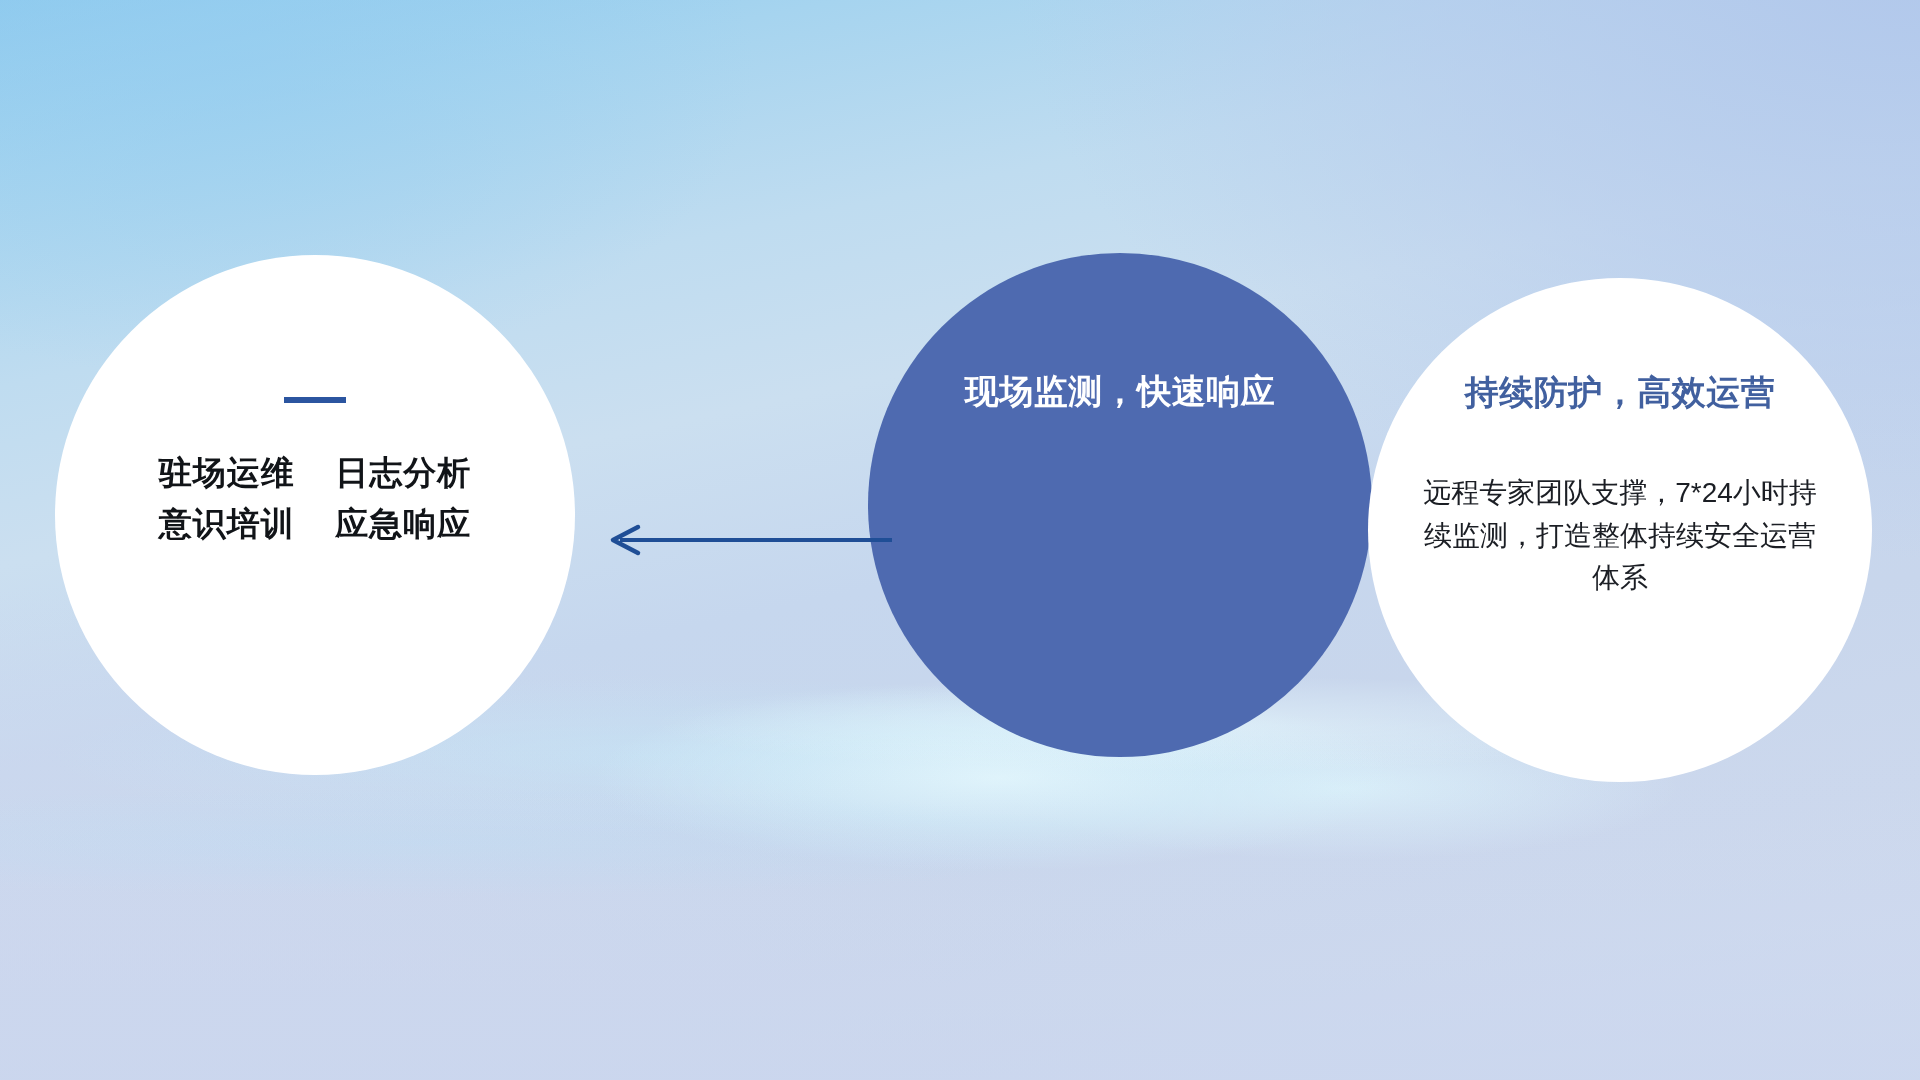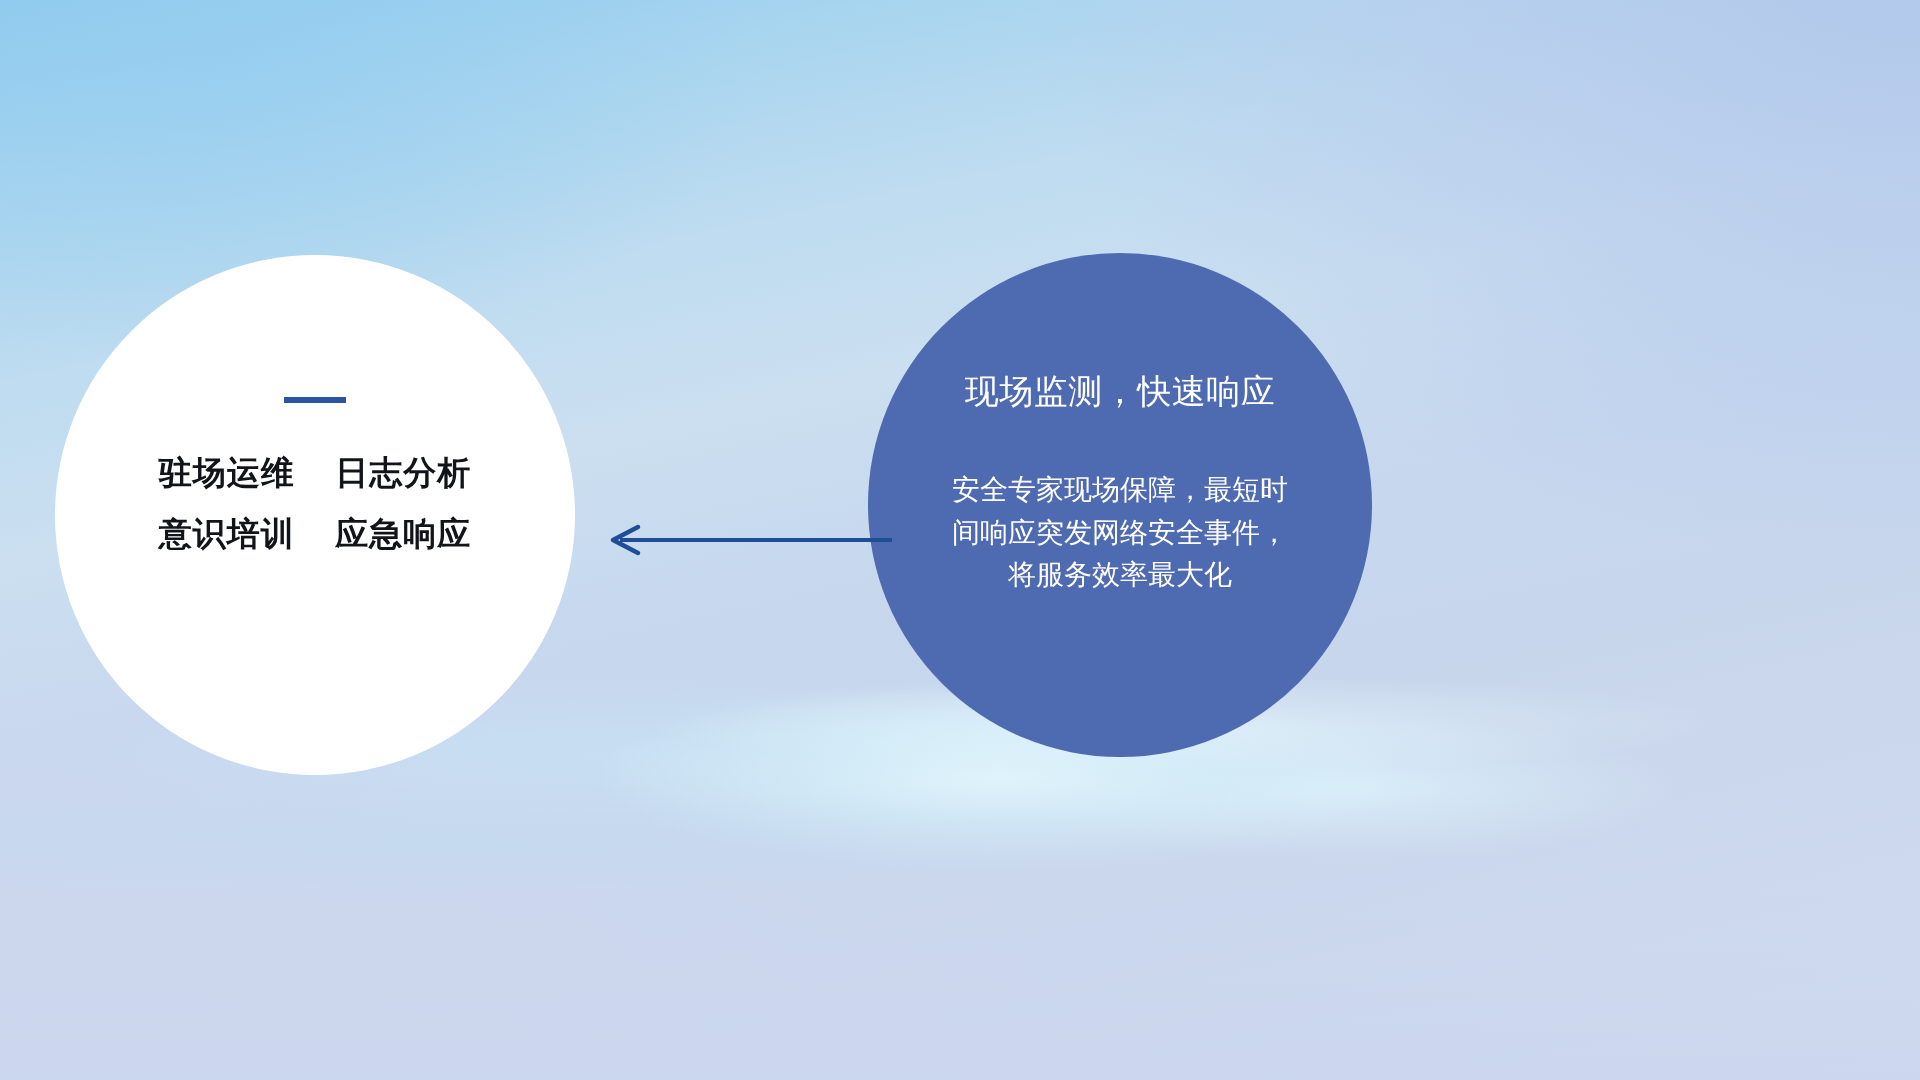--- a/index.html
+++ b/index.html
@@ -107,21 +107,21 @@
   }
   #left-dash {
     width:62px; height:6px;
     background:#2b55a0;
     margin-top:142px;
   }
   .left-lines {
     margin-top:53px;
     display:flex;
     flex-direction:column;
-    gap:26px;
+    gap:16px;
     width:100%;
   }
   .left-line {
     font-size:33px;
     font-weight:bold;
     color:#111418;
     letter-spacing:1px;
     line-height:1.05;
     white-space:pre;
   }
@@ -130,21 +130,21 @@
   #circle-middle {
     left:868px; top:253px;
     width:504px; height:504px;
     background:#4e6ab0;
     z-index:4;
     justify-content:flex-start;
   }
   #circle-middle .c-title {
     margin-top:116px;
     font-size:34px;
-    font-weight:normal;
+    font-weight:bold;
     color:#ffffff;
     letter-spacing:0.5px;
     white-space:nowrap;
   }
   #circle-middle .c-body {
     margin-top:54px;
     width:336px;
     font-size:28px;
     line-height:1.52;
     color:#ffffff;
@@ -200,22 +200,25 @@
   <div class="circle" id="circle-left">
     <div id="left-dash" style="background: rgb(43, 85, 160);"></div>
     <div class="left-lines">
       <div class="left-line">驻场运维    日志分析</div>
       <div class="left-line">意识培训    应急响应</div>
     </div>
   </div>
 
   <div class="circle" id="circle-middle" style="background: rgb(78, 106, 176);">
     <div class="c-title">现场监测，快速响应</div>
-    <div class="c-body">安全专家现场保障，最短时间响应突发网络安全事件，将服务效率最大化</div>
   </div>
 
   <svg id="arrow" viewBox="0 0 290 40">
     <line x1="288" y1="20" x2="16" y2="20" stroke="#1F4E96" stroke-width="4"></line>
     <polyline points="34,7 9,20 34,33" fill="none" stroke="#1F4E96" stroke-width="4.5" stroke-linecap="round" stroke-linejoin="round"></polyline>
   </svg>
 
+  <div class="circle" id="circle-right">
+    <div class="c-title" style="color: rgb(65, 96, 159);">持续防护，高效运营</div>
+    <div class="c-body">远程专家团队支撑，7*24小时持续监测，打造整体持续安全运营体系</div>
+  </div>
 
 </div>
 
 </body></html>

